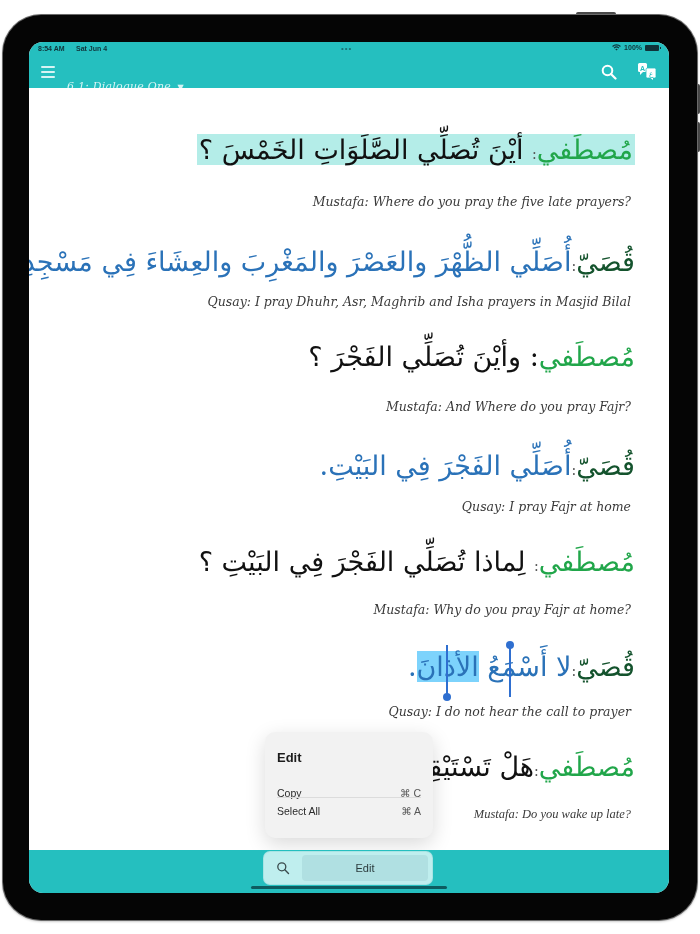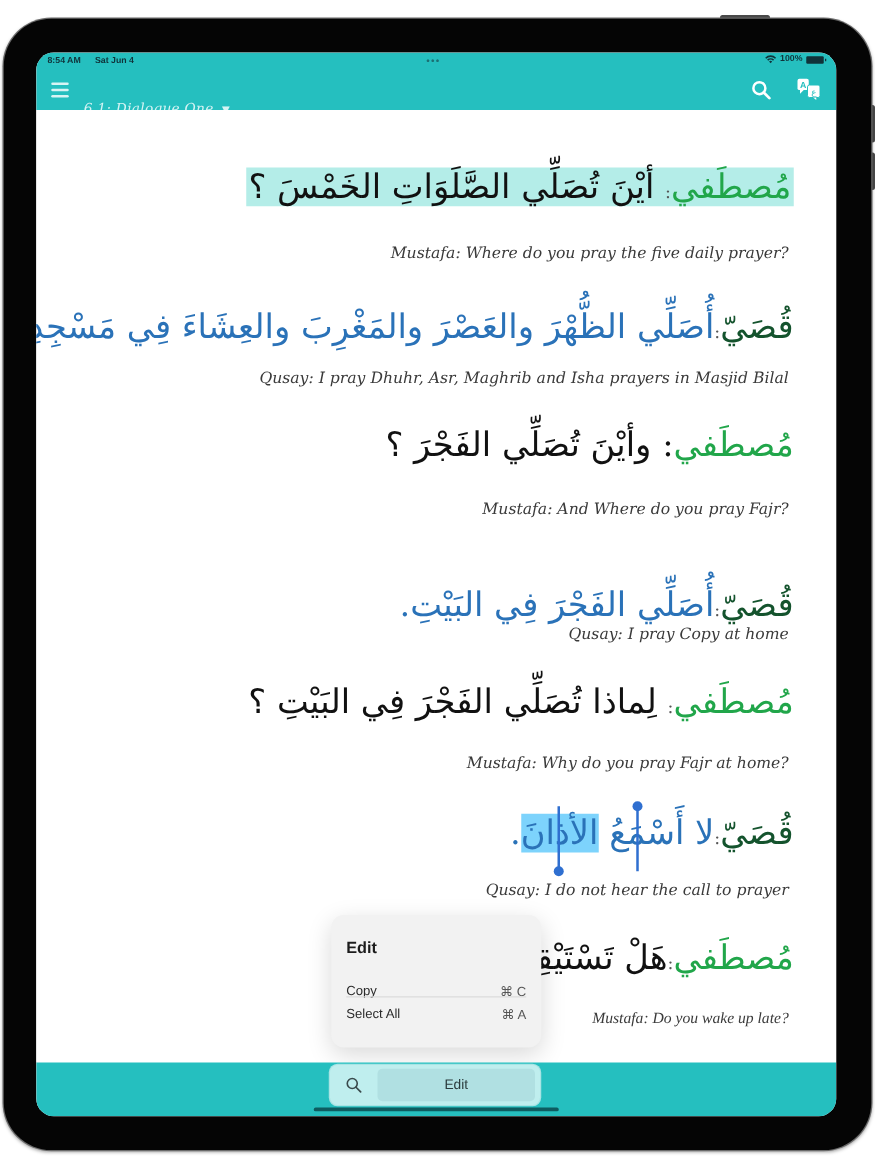--- a/index.html
+++ b/index.html
@@ -129,37 +129,37 @@
   </div>
 
   <div class="content">
 
     <div class="line arabic" style="top: 42px;">
       <span class="highlight">
         <span class="speaker-m">مُصطَفي</span><span class="colon">:</span>
         <span class="text-black">أيْنَ تُصَلِّي الصَّلَوَاتِ الخَمْسَ ؟</span>
       </span>
     </div>
-    <div class="translation" style="top: 106px;">Mustafa: Where do you pray the five daily prayer?</div>
+    <div class="translation" style="top: 106px;">Mustafa: Where do you pray the five late prayers?</div>
 
     <div class="line arabic" style="top: 154px;">
       <span class="speaker-q">قُصَيّ</span><span class="colon">:</span><span class="text-blue">أُصَلِّي الظُّهْرَ والعَصْرَ والمَغْرِبَ والعِشَاءَ فِي مَسْجِدِ بِلالٍ.</span>
     </div>
     <div class="translation" style="top: 206px;">Qusay: I pray Dhuhr, Asr, Maghrib and Isha prayers in Masjid Bilal</div>
 
     <div class="line arabic" style="top: 249px;">
       <span class="speaker-m">مُصطَفي</span><span class="text-black">:</span>
       <span class="text-black">وأيْنَ تُصَلِّي الفَجْرَ ؟</span>
     </div>
     <div class="translation" style="top: 311px;">Mustafa: And Where do you pray Fajr?</div>
 
-    <div class="line arabic" style="top: 377px;">
+    <div class="line arabic" style="top: 358px;">
       <span class="speaker-q">قُصَيّ</span><span class="colon">:</span><span class="text-blue">أُصَلِّي الفَجْرَ فِي البَيْتِ.</span>
     </div>
-    <div class="translation" style="top: 411px;">Qusay: I pray Copy at home</div>
+    <div class="translation" style="top: 411px;">Qusay: I pray Fajr at home</div>
 
     <div class="line arabic" style="top: 454px;">
       <span class="speaker-m">مُصطَفي</span><span class="colon">:</span>
       <span class="text-black">لِماذا تُصَلِّي الفَجْرَ فِي البَيْتِ ؟</span>
     </div>
     <div class="translation" style="top: 514px;">Mustafa: Why do you pray Fajr at home?</div>
 
     <div class="line arabic" style="top: 559px;">
       <span class="speaker-q">قُصَيّ</span><span class="colon">:</span><span class="text-blue">لا أَسْمَعُ </span><span class="text-blue selection">الأذانَ</span><span class="text-blue">.</span>
     </div>

